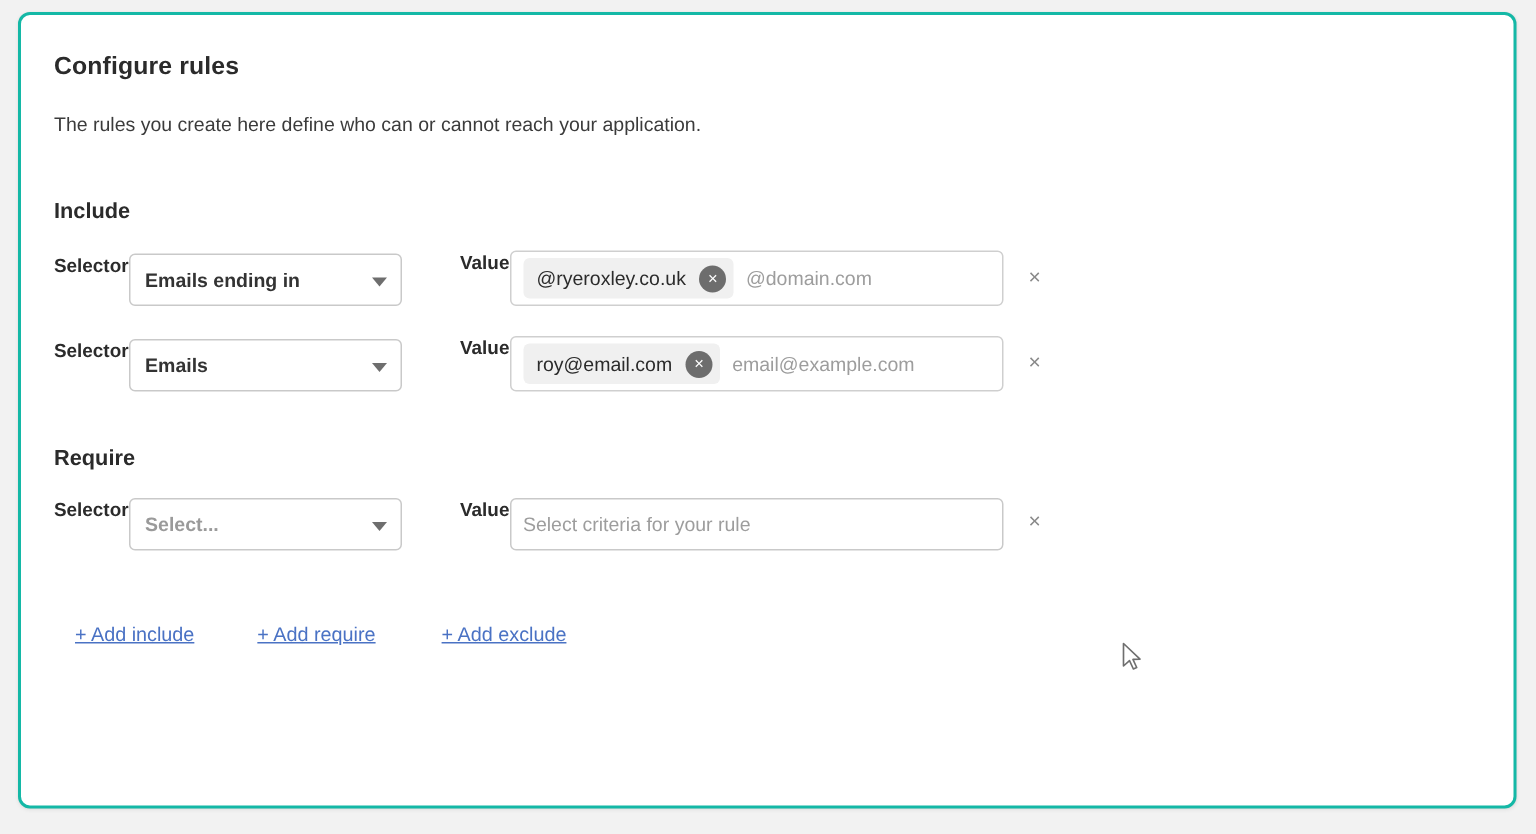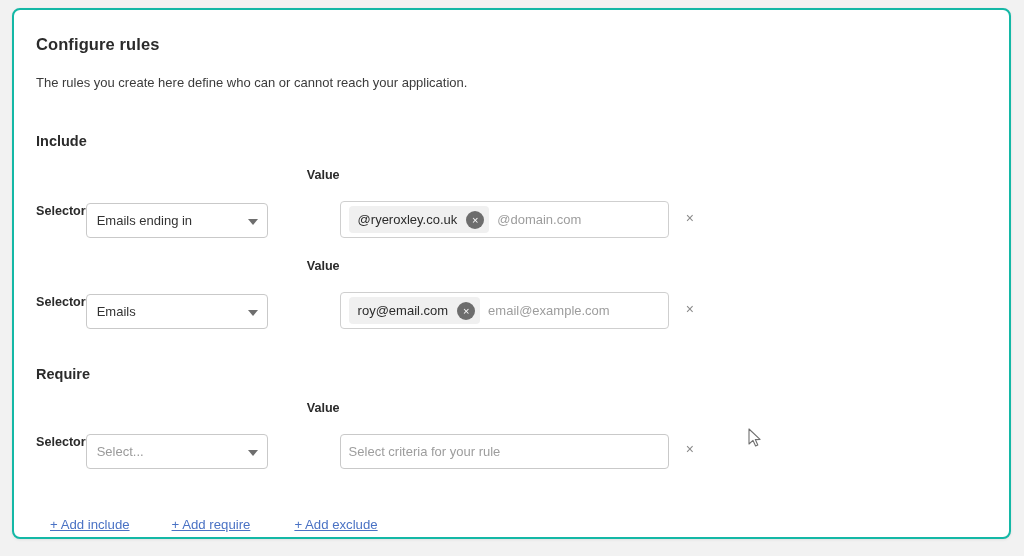--- a/index.html
+++ b/index.html
@@ -78,20 +78,21 @@
     font-size: 12.6px;
     font-weight: bold;
     color: #2b2b2b;
     line-height: 16px;
     margin-bottom: 6px;
   }
 
   .selector-wrap {
     position: relative;
     width: 182px;
+    font-weight: bold;
   }
 
   .selector {
     width: 182px;
     height: 35px;
     border: 1px solid #c9c9c9;
     border-radius: 4px;
     background: #ffffff;
     display: flex;
     align-items: center;
@@ -123,21 +124,20 @@
     width: 362px;
     height: 35px;
     border: 1px solid #c9c9c9;
     border-radius: 4px;
     background: #ffffff;
     display: flex;
     align-items: center;
     padding: 0 8px;
     gap: 0;
     overflow: hidden;
-    margin-top: 34px;
   }
   .value-box.tagbox { height: 37px; border-color: #cfcfcf; }
 
   .tag {
     display: inline-flex;
     align-items: center;
     height: 27px;
     background: #f0f0f0;
     border-radius: 4px;
     padding: 0 5px 0 9px;

